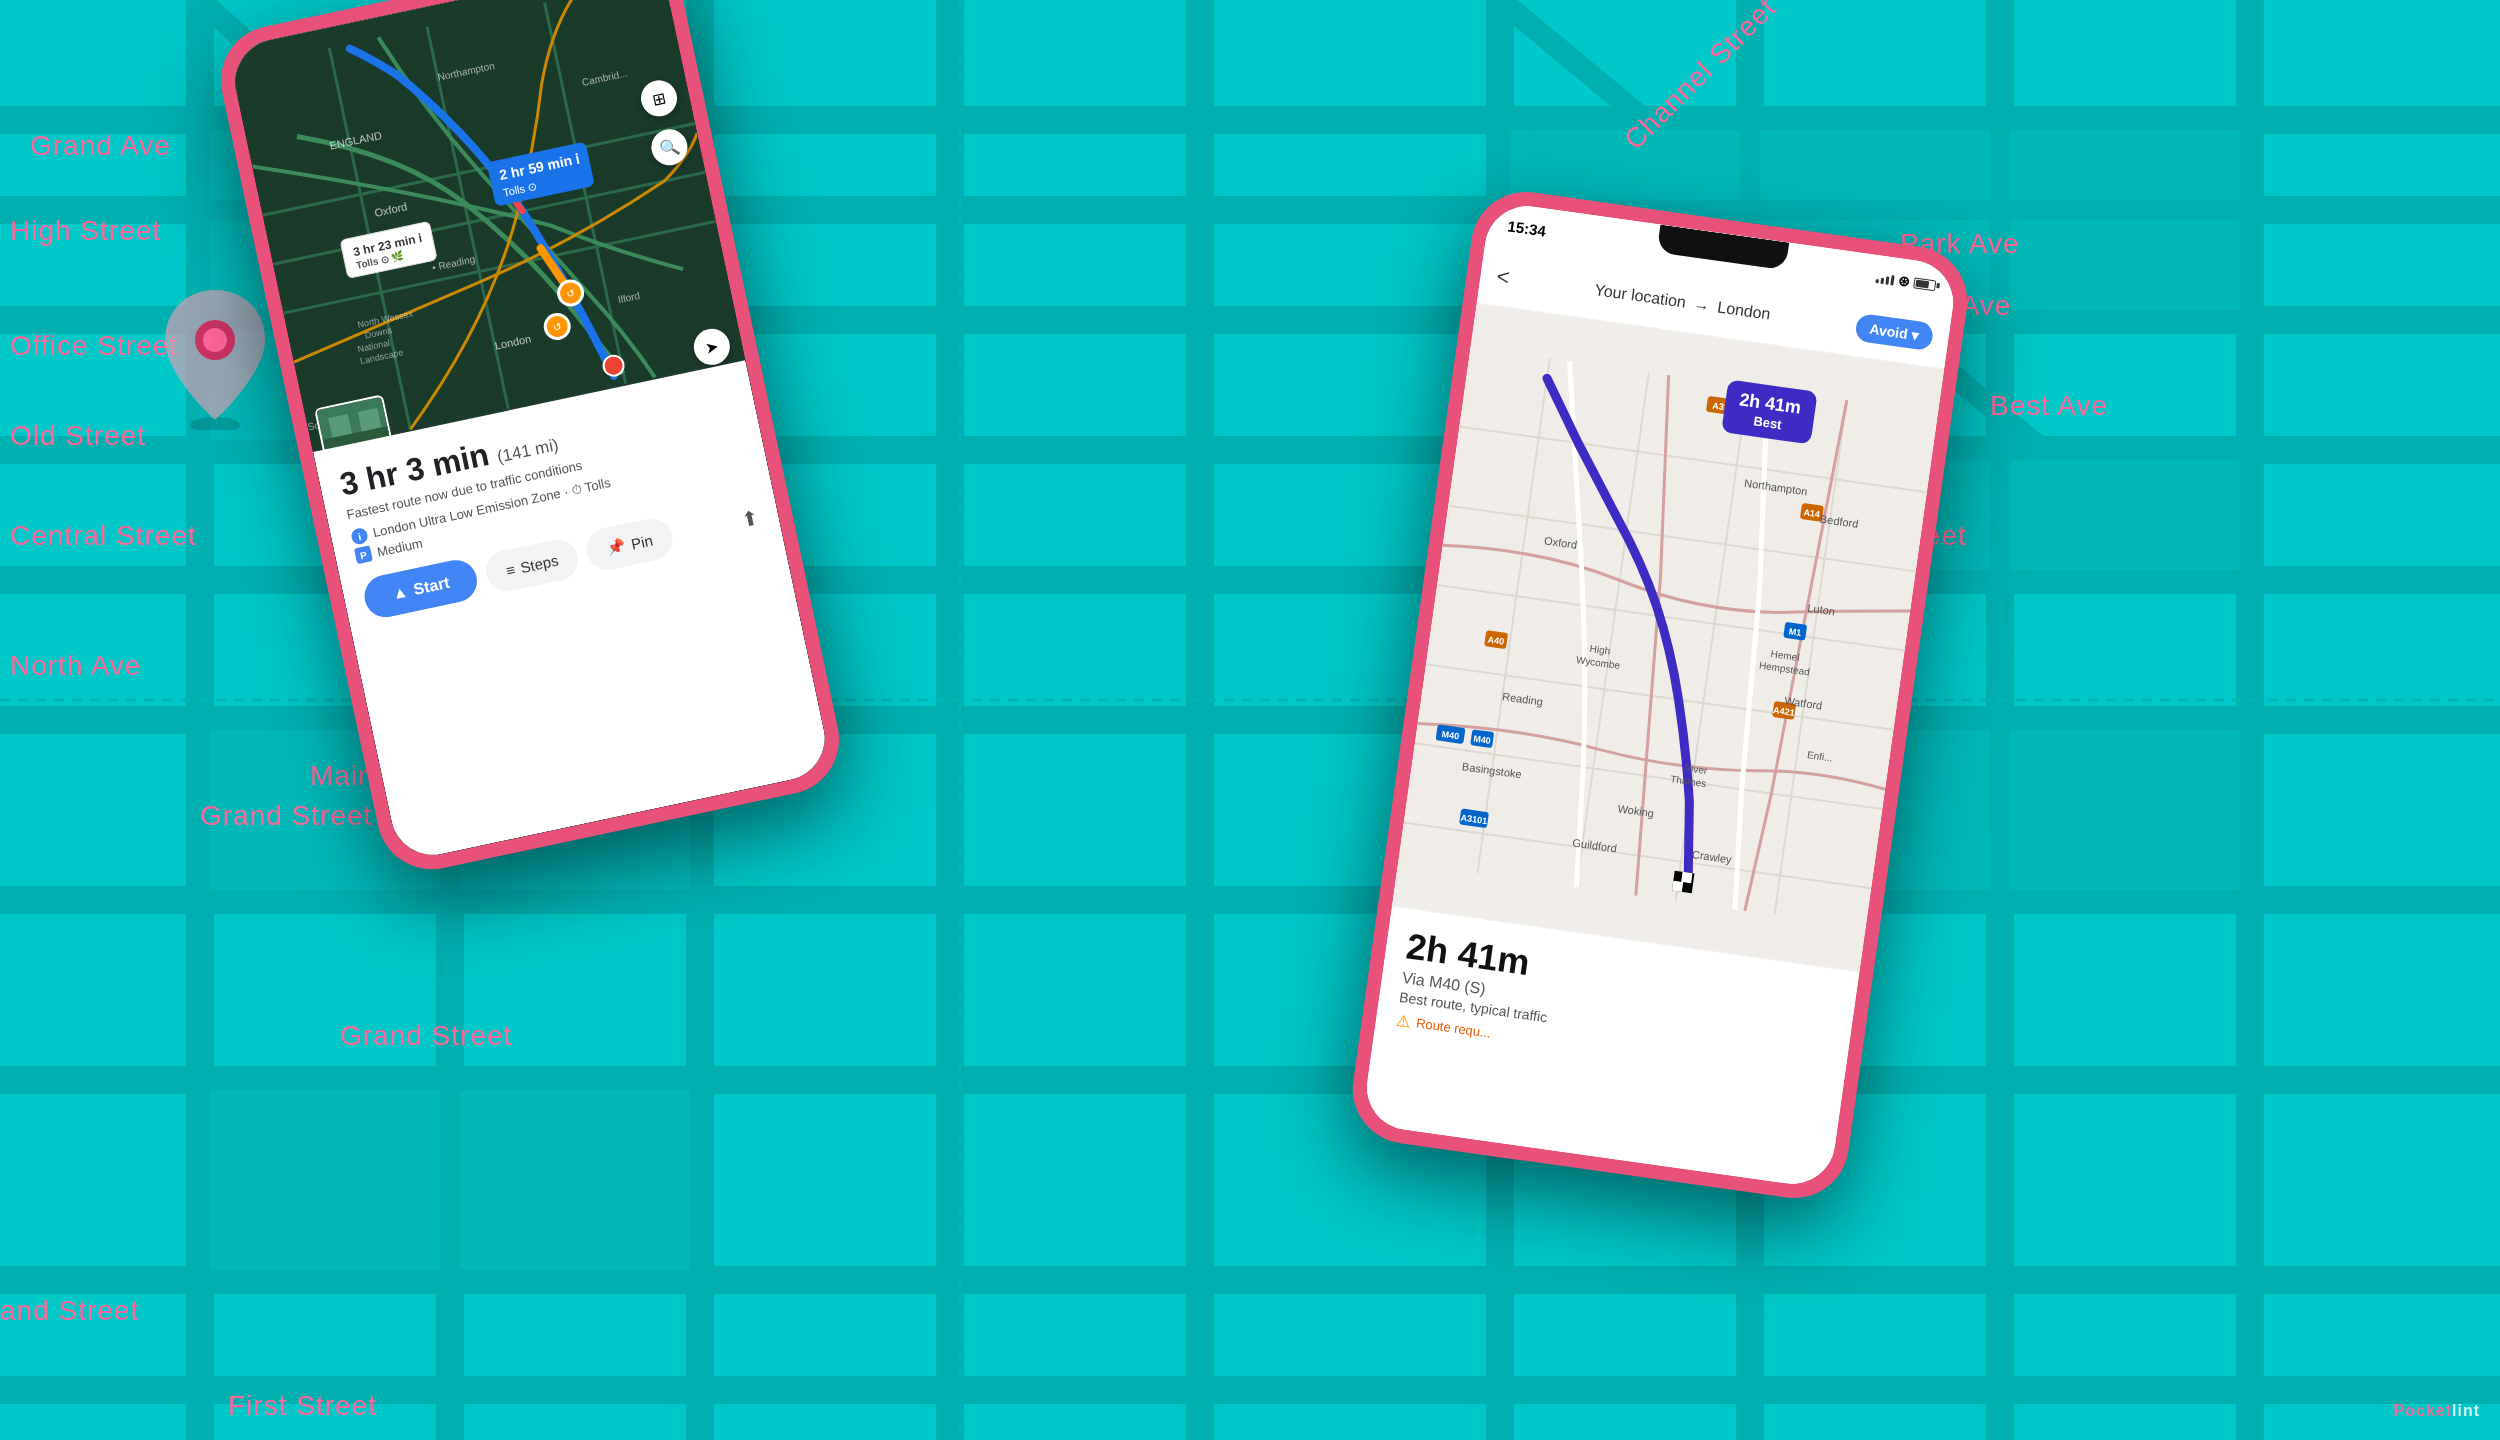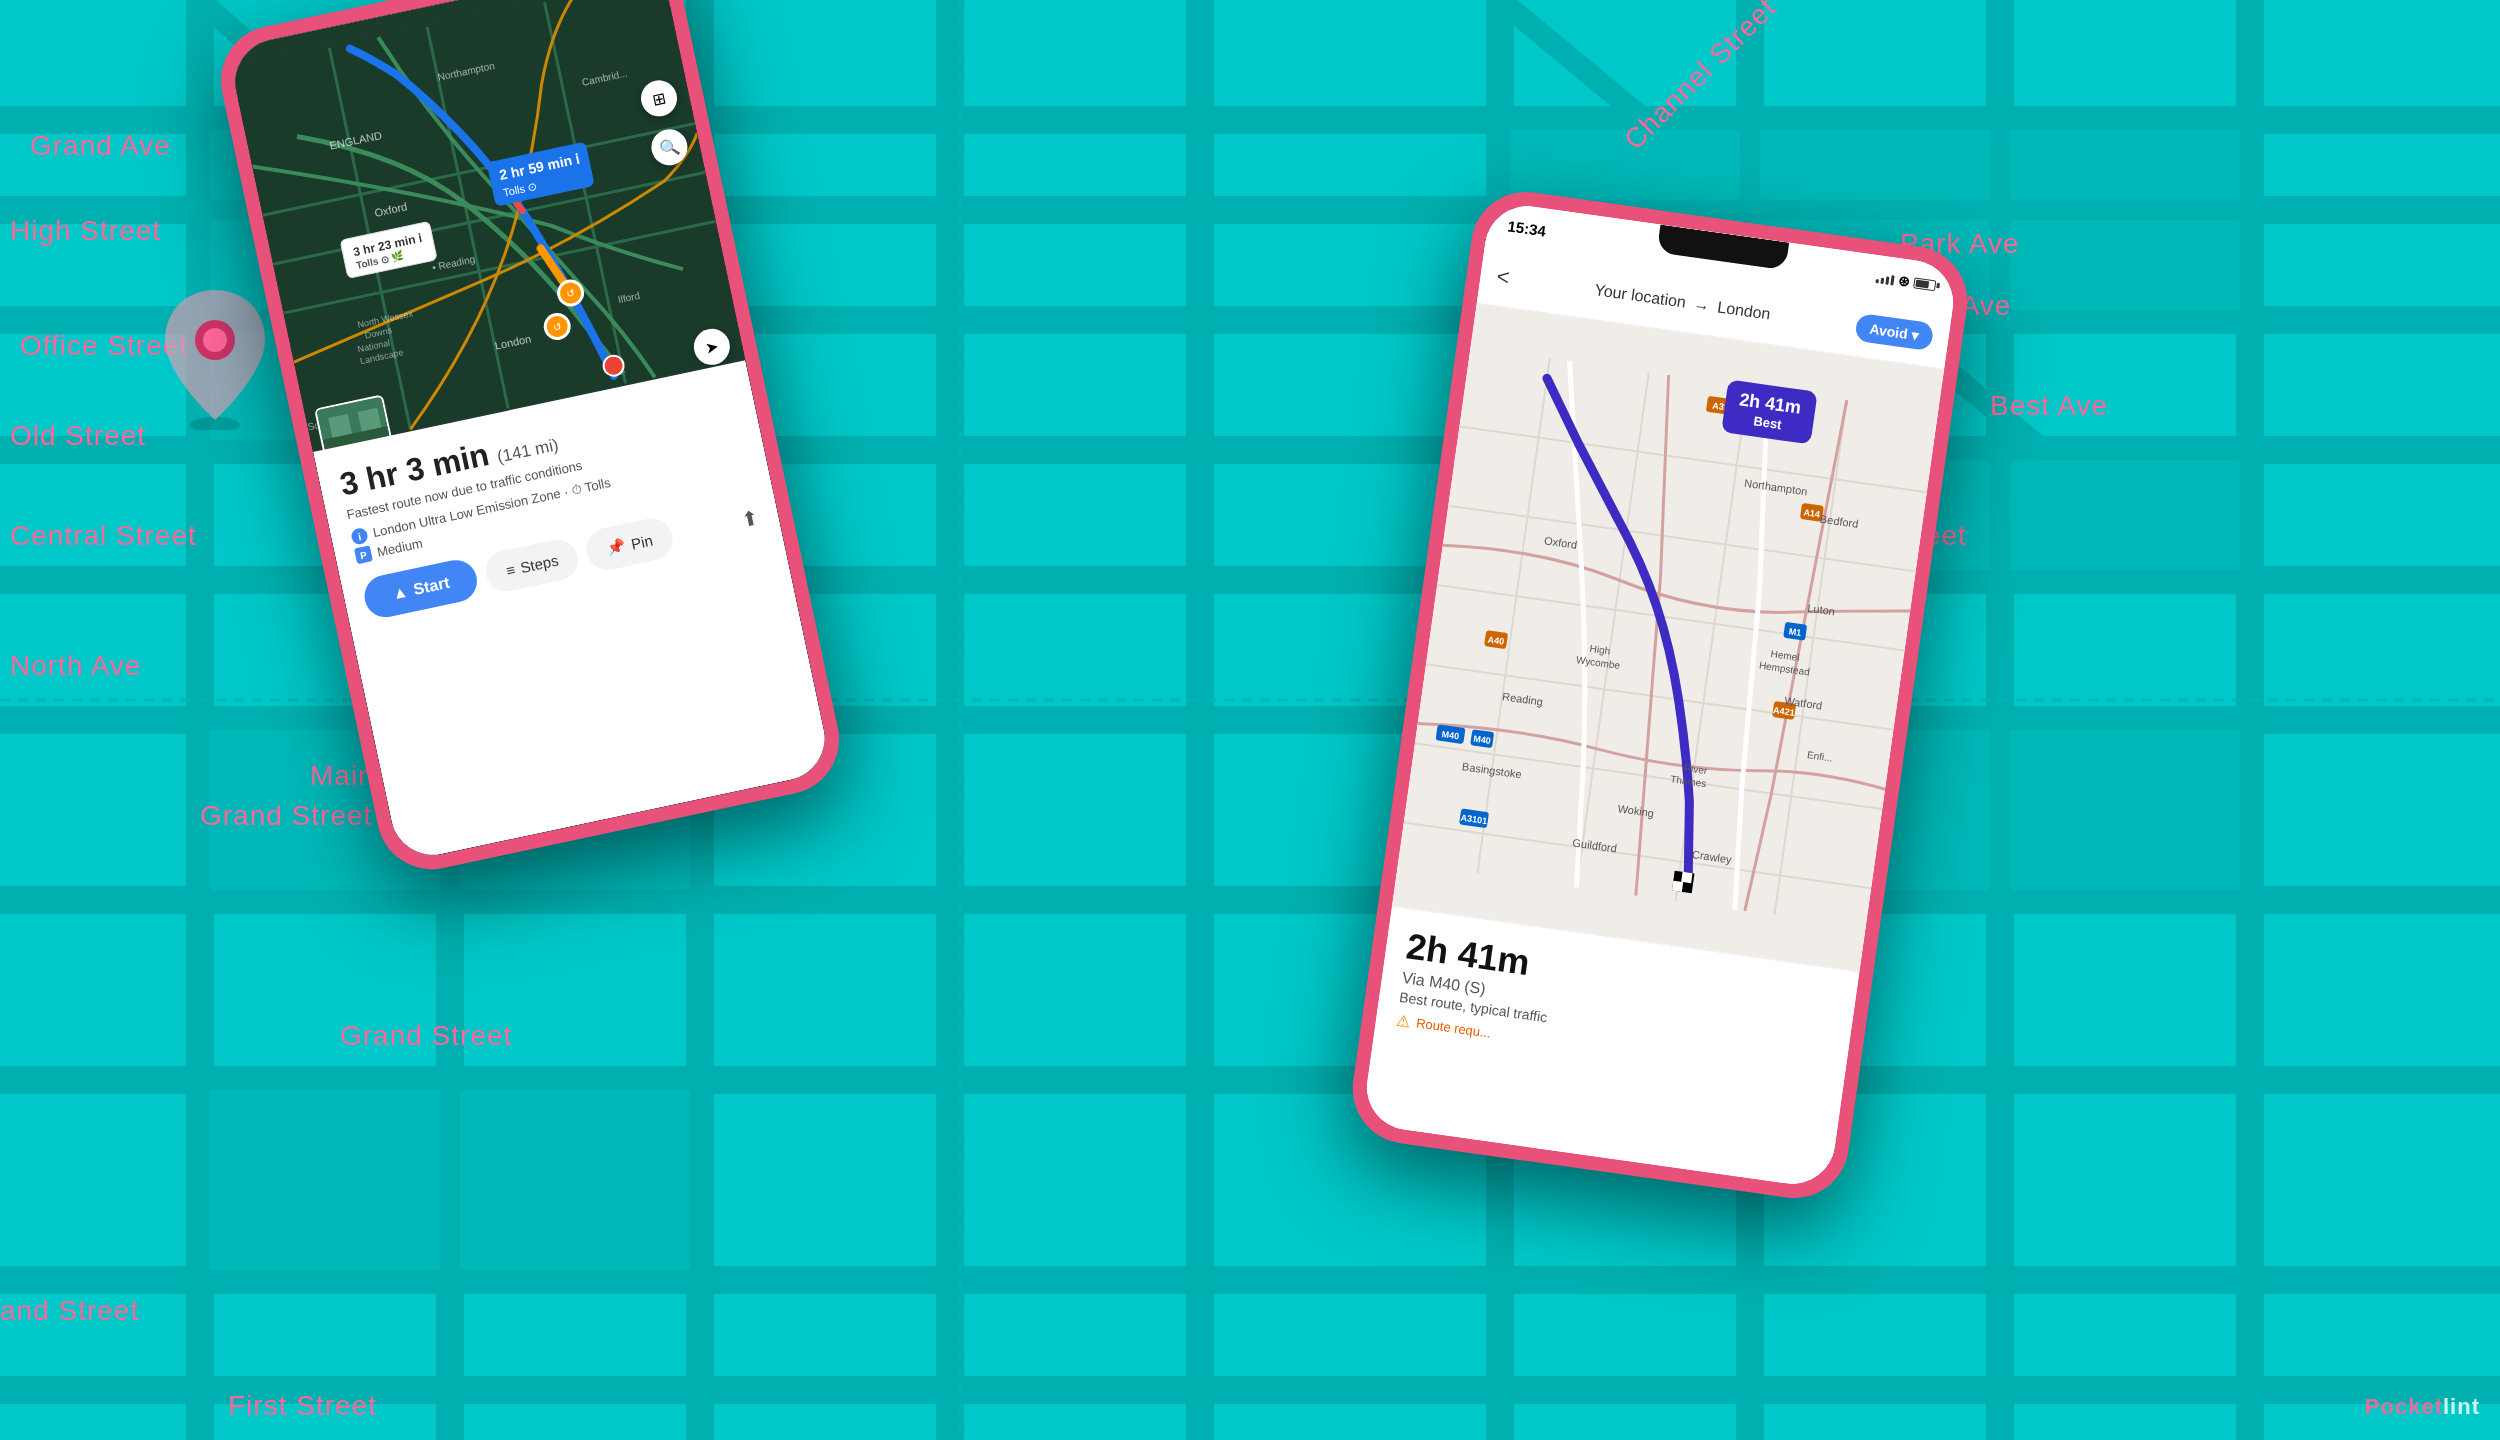--- a/index.html
+++ b/index.html
@@ -514,21 +514,21 @@
       border-radius: 1px;
       width: 70%;
     }
 
     
     .watermark {
       position: absolute;
       bottom: 20px;
       right: 20px;
       color: rgba(255,255,255,0.8);
-      font-size: 22px;
+      font-size: 16px;
       font-weight: 700;
       letter-spacing: 1px;
     }
 
     .watermark span {
       color: rgba(255,100,150,0.9);
     }
 
     
     .street-thumbnail {
@@ -602,21 +602,21 @@
     <circle cx="1650" cy="420" r="100" fill="rgba(0,150,150,0.2)"></circle>
 
     <line x1="960" y1="0" x2="960" y2="1440" stroke="#00b5b5" stroke-width="3" stroke-dasharray="10,8"></line>
     <line x1="0" y1="700" x2="2500" y2="700" stroke="#00b5b5" stroke-width="3" stroke-dasharray="10,8"></line>
   </svg>
 </div>
 
 <div class="street-label" style="top:58px; left:330px; transform:rotate(0deg);">Park Street</div>
 <div class="street-label" style="top:130px; left:30px;">Grand Ave</div>
 <div class="street-label" style="top:215px; left:10px;">High Street</div>
-<div class="street-label" style="top:330px; left:20px;">Office Street</div>
+<div class="street-label" style="top:330px; left:10px;">Office Street</div>
 <div class="street-label" style="top:420px; left:10px;">Old Street</div>
 <div class="street-label" style="top:520px; left:10px;">Central Street</div>
 <div class="street-label" style="top:650px; left:10px;">North Ave</div>
 <div class="street-label" style="top:760px; left:310px;">Main Ave</div>
 <div class="street-label" style="top:800px; left:200px;">Grand Street</div>
 <div class="street-label" style="top:1020px; left:340px;">Grand Street</div>
 <div class="street-label" style="top:1295px; left:0px;">and Street</div>
 <div class="street-label" style="top:1390px; left:200px;margin-left:28px;">First Street</div>
 <div class="street-label" style="top:58px; left:1600px; transform:rotate(-45deg);">Channel Street</div>
 <div class="street-label" style="top:185px; left:1900px;margin-top:43px;">Park Ave</div>

